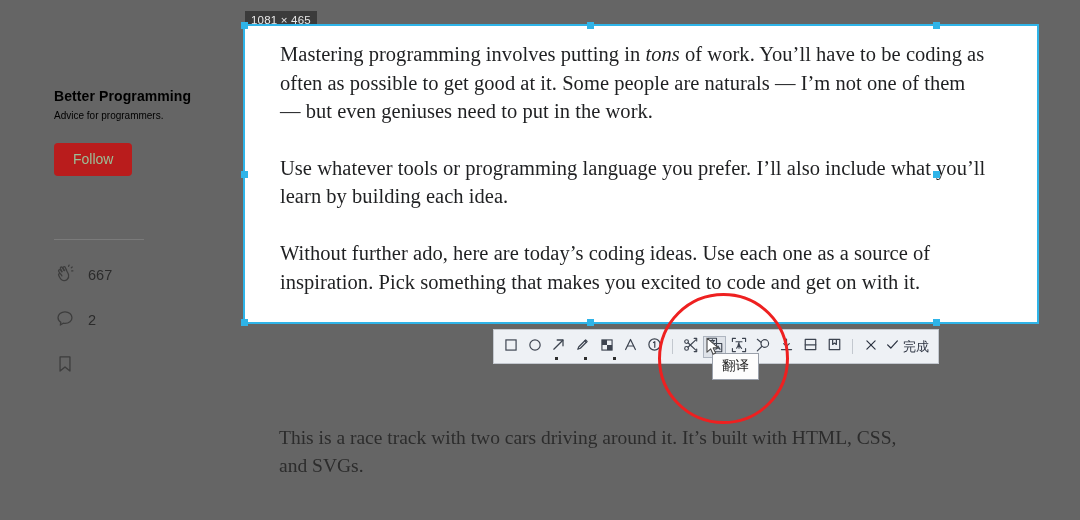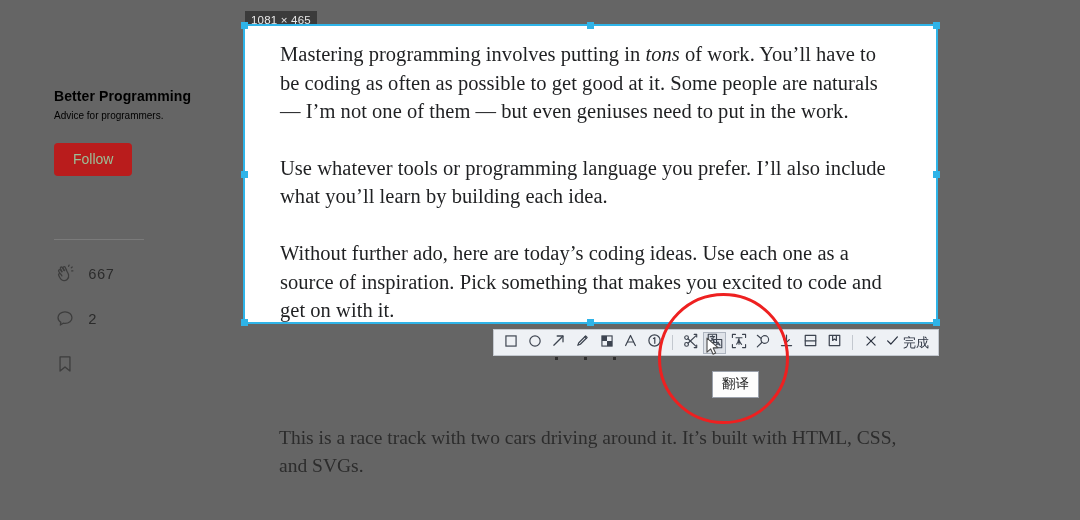--- a/index.html
+++ b/index.html
@@ -61,21 +61,21 @@
 
   .divider {
     position: absolute;
     left: 54px;
     top: 239px;
     width: 90px;
     height: 1px;
     background: #7a7a7a;
   }
 
-  .stats { position: absolute; left: 54px; top: 260px; width: 150px; font-family: Liberation Mono, monospace; }
+  .stats { position: absolute; left: 54px; top: 260px; width: 150px; }
   .stat-row {
     display: flex;
     align-items: center;
     gap: 12px;
     height: 28px;
     margin-bottom: 17px;
     color: #3d3d3d;
   }
   .stat-row .num {
     font-size: 14.5px;
@@ -85,21 +85,21 @@
     top: 1px;
   }
   .ic { width: 22px; height: 22px; display: block; }
   .ic svg { display: block; }
 
   
   .capture {
     position: absolute;
     left: 245px;
     top: 26px;
-    width: 691px;
+    width: 792px;
     height: 296px;
     background: #ffffff;
     outline: 2px solid #2fb4e8;
     outline-offset: 0px;
   }
   .capture-inner {
     padding: 14px 47px 0 35px;
   }
   .para {
     font-family: "Liberation Serif", serif;
@@ -153,21 +153,21 @@
     font-size: 19.5px;
     line-height: 27.5px;
     color: #2c2c2c;
   }
 
   
   .toolbar {
     position: absolute;
     left: 493px;
     top: 329px;
-    height: 27px;
+    height: 35px;
     display: flex;
     align-items: center;
     background: #eef1f5;
     border: 1px solid #c3c8cf;
     padding: 0 5px;
     gap: 1px;
   }
   .tb-btn {
     width: 23px;
     height: 22px;
@@ -212,21 +212,21 @@
     top: 357px;
     display: flex;
     gap: 26px;
   }
   .dot { width: 3px; height: 3px; background: #2e2e2e; }
 
   
   .tooltip {
     position: absolute;
     left: 712px;
-    top: 371px;
+    top: 353px;
     background: #fdfdfd;
     border: 1px solid #9aa0aa;
     color: #222;
     font-size: 13.5px;
     line-height: 1;
     padding: 5px 9px 6px 9px;
     font-family: "Liberation Sans", sans-serif;
     white-space: nowrap;
   }
 

